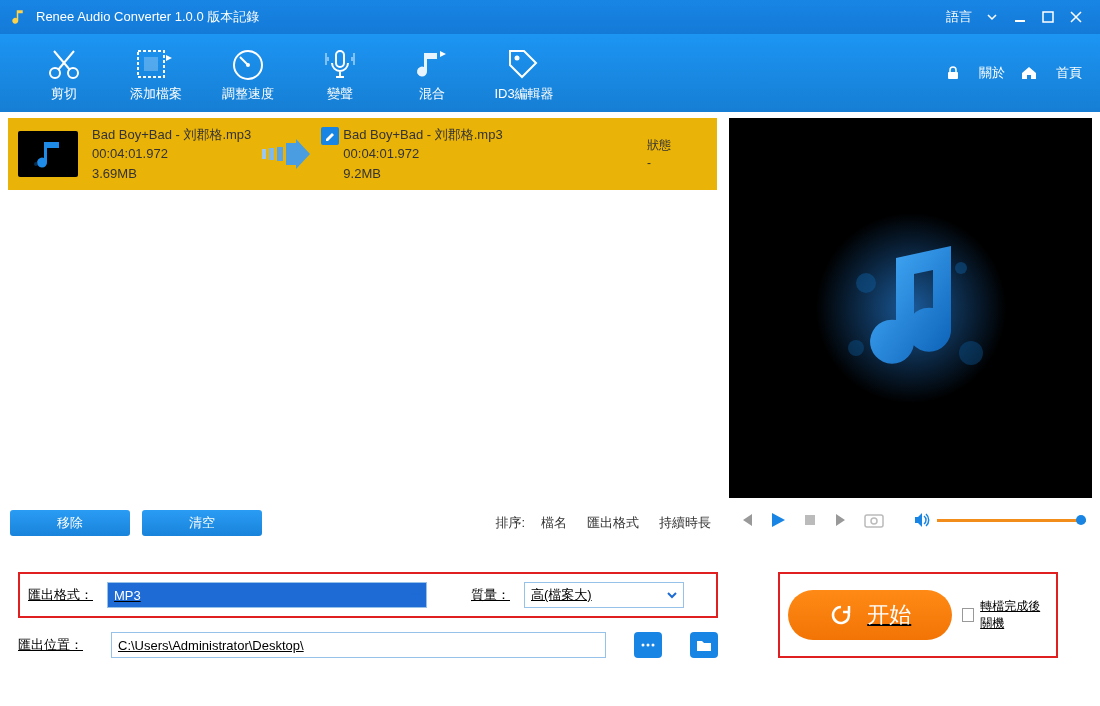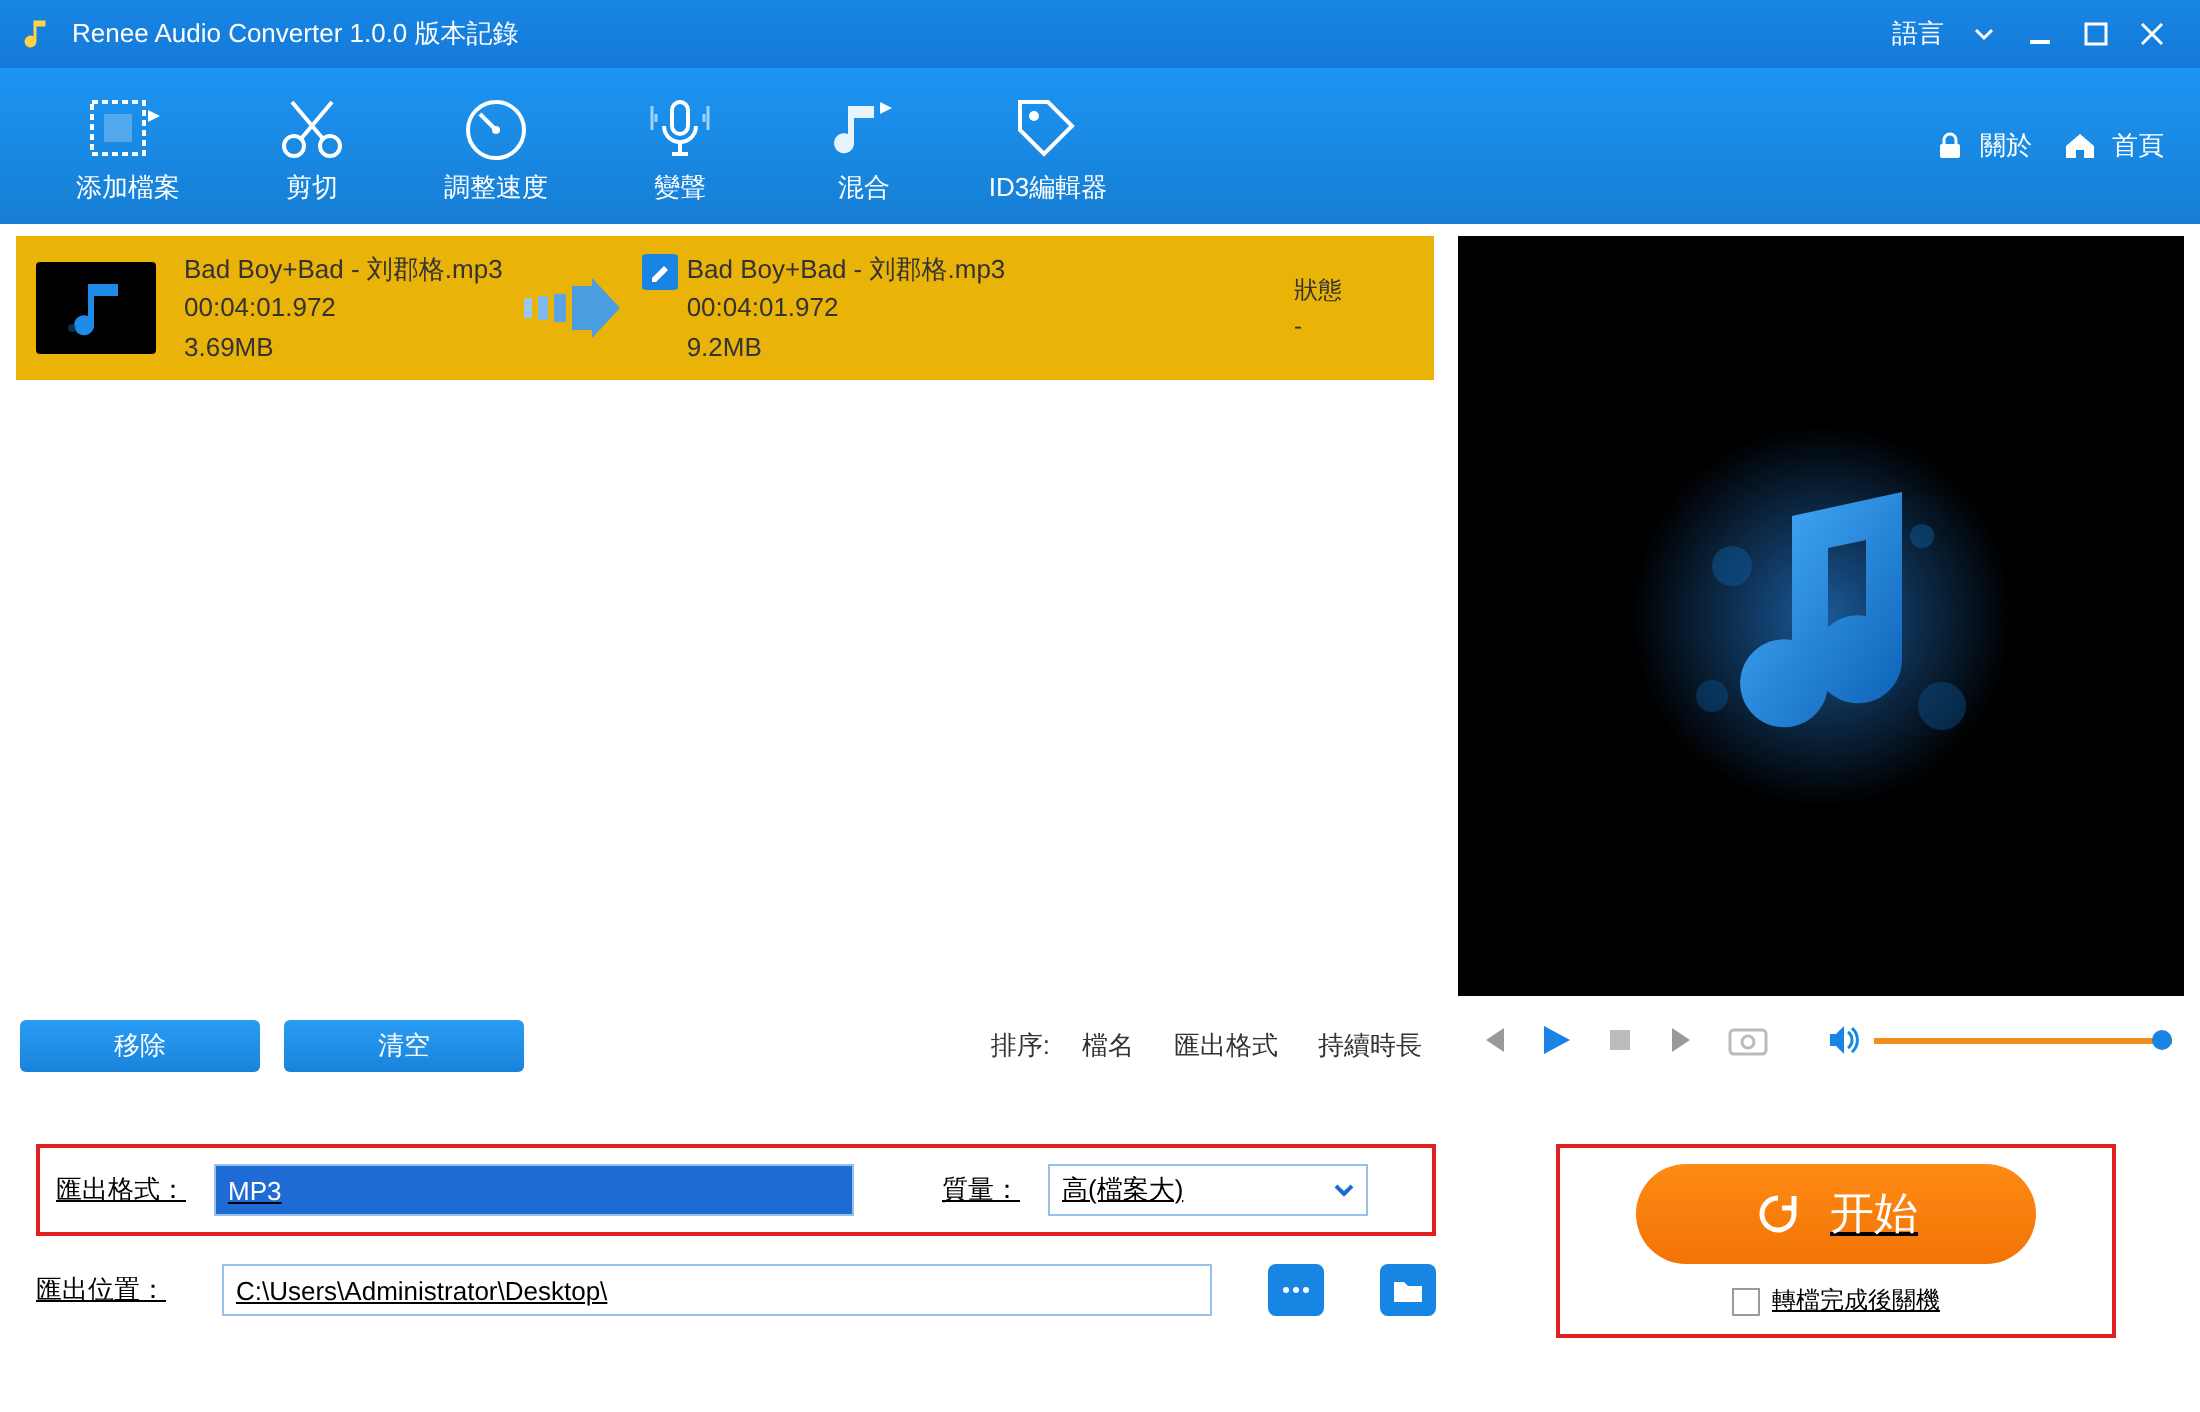--- a/index.html
+++ b/index.html
@@ -11,21 +11,21 @@
 .title-bar .spacer { flex: 1; }
 .title-bar .lang { font-size: 13px; margin-right: 6px; cursor: pointer; }
 .title-bar .win-btn { width: 28px; height: 28px; display: inline-flex; align-items: center; justify-content: center; cursor: pointer; }
 
 
 .toolbar { height: 78px; background: linear-gradient(#1c95f3, #167ed4); display: flex; align-items: center; padding: 0 18px; color: #fff; }
 .tool-item { display: flex; flex-direction: column; align-items: center; justify-content: center; width: 92px; cursor: pointer; font-size: 13px; }
 .tool-item .ic { height: 42px; display: flex; align-items: center; justify-content: center; }
 .toolbar .spacer { flex: 1; }
 .right-links { display: flex; align-items: center; gap: 16px; font-size: 13px; }
-.right-links .lk { display: flex; align-items: center; gap: 8px; cursor: pointer; }
+.right-links .lk { display: flex; align-items: center; gap: 19px; cursor: pointer; }
 
 
 .main { display: flex; height: 430px; background: #fff; }
 .left-pane { width: 725px; padding: 6px 8px 0 8px; display: flex; flex-direction: column; }
 .file-row { background: #eab308; height: 72px; display: flex; align-items: center; padding: 0 10px; }
 .thumb { width: 60px; height: 46px; background: #000; border-radius: 2px; display: flex; align-items: center; justify-content: center; margin-right: 14px; }
 .file-info { font-size: 13px; color: #333; line-height: 1.5; }
 .arrow-col { width: 70px; display: flex; align-items: center; justify-content: center; }
 .out-col { display: flex; align-items: flex-start; gap: 4px; }
 .out-info { font-size: 13px; color: #333; line-height: 1.5; }
@@ -50,21 +50,21 @@
 .redbox1 { border: 2px solid #e02020; padding: 8px; display: flex; align-items: center; gap: 14px; font-size: 13px; }
 .combo { position: relative; height: 26px; border: 1px solid #96c2ea; display: flex; align-items: center; padding: 0 6px; font-size: 13px; cursor: pointer; background: #fff; }
 .combo.sel { background: #1e6bd6; color: #fff; }
 .combo .arr { position: absolute; right: 6px; }
 .row2 { margin-top: 14px; display: flex; align-items: center; gap: 28px; font-size: 13px; }
 .path-input { flex: 1; height: 26px; border: 1px solid #96c2ea; padding: 0 6px; font-size: 13px; }
 .icon-btn { width: 28px; height: 26px; display: flex; align-items: center; justify-content: center; border-radius: 4px; cursor: pointer; }
 .icon-btn.more { background: #1885e4; }
 .icon-btn.fold { background: #1885e4; }
 
-.bottom-right { border: 2px solid #e02020; padding: 8px; width: 280px; display: flex; flex-direction: column; align-items: center; gap: 10px; }
+.bottom-right { border: 2px solid #e02020; padding: 8px; width: 280px; display: flex; flex-direction: row; align-items: center; gap: 10px; }
 .start-btn { width: 200px; height: 50px; background: linear-gradient(#ff8a15, #f27405); border-radius: 26px; color: #fff; font-size: 22px; display: flex; align-items: center; justify-content: center; gap: 14px; cursor: pointer; }
 .chk-row { display: flex; align-items: center; gap: 6px; font-size: 12px; }
 .chk { width: 14px; height: 14px; border: 1px solid #999; background: #fff; }
 </style>
 </head>
 <body>
 
 <div class="title-bar">
   <svg class="logo" viewBox="0 0 24 24">
       <path fill="#ffd24a" d="M9 3v10.55A4 4 0 1 0 11 17V7h6V3z"></path>
@@ -90,37 +90,37 @@
   <span class="win-btn">
       <svg width="12" height="12" viewBox="0 0 12 12">
         <path d="M1 1l10 10M11 1L1 11" stroke="#fff" stroke-width="1.5"></path>
       </svg>
     </span>
 </div>
 
 <div class="toolbar">
   <div class="tool-item">
     <span class="ic">
+        <svg width="36" height="34">
+          <circle cx="9" cy="26" r="5" fill="none" stroke="#fff" stroke-width="2"></circle>
+          <circle cx="27" cy="26" r="5" fill="none" stroke="#fff" stroke-width="2"></circle>
+          <path d="M12 23L28 4M24 23L8 4" stroke="#fff" stroke-width="2"></path>
+        </svg>
+      </span>
+    <span>剪切</span>
+  </div>
+  <div class="tool-item">
+    <span class="ic">
         <svg width="40" height="34">
           <rect x="2" y="4" width="26" height="26" fill="none" stroke="#fff" stroke-width="2" stroke-dasharray="3 2"></rect>
           <rect x="8" y="10" width="14" height="14" fill="#fff" opacity="0.25"></rect>
           <path d="M30 8l6 3-6 3z" fill="#fff"></path>
         </svg>
       </span>
     <span>添加檔案</span>
-  </div>
-  <div class="tool-item">
-    <span class="ic">
-        <svg width="36" height="34">
-          <circle cx="9" cy="26" r="5" fill="none" stroke="#fff" stroke-width="2"></circle>
-          <circle cx="27" cy="26" r="5" fill="none" stroke="#fff" stroke-width="2"></circle>
-          <path d="M12 23L28 4M24 23L8 4" stroke="#fff" stroke-width="2"></path>
-        </svg>
-      </span>
-    <span>剪切</span>
   </div>
   <div class="tool-item">
     <span class="ic">
         <svg width="36" height="34">
           <circle cx="18" cy="18" r="14" fill="none" stroke="#fff" stroke-width="2"></circle>
           <path d="M18 18L10 10" stroke="#fff" stroke-width="2"></path>
           <circle cx="18" cy="18" r="2" fill="#fff"></circle>
         </svg>
       </span>
     <span>調整速度</span>

